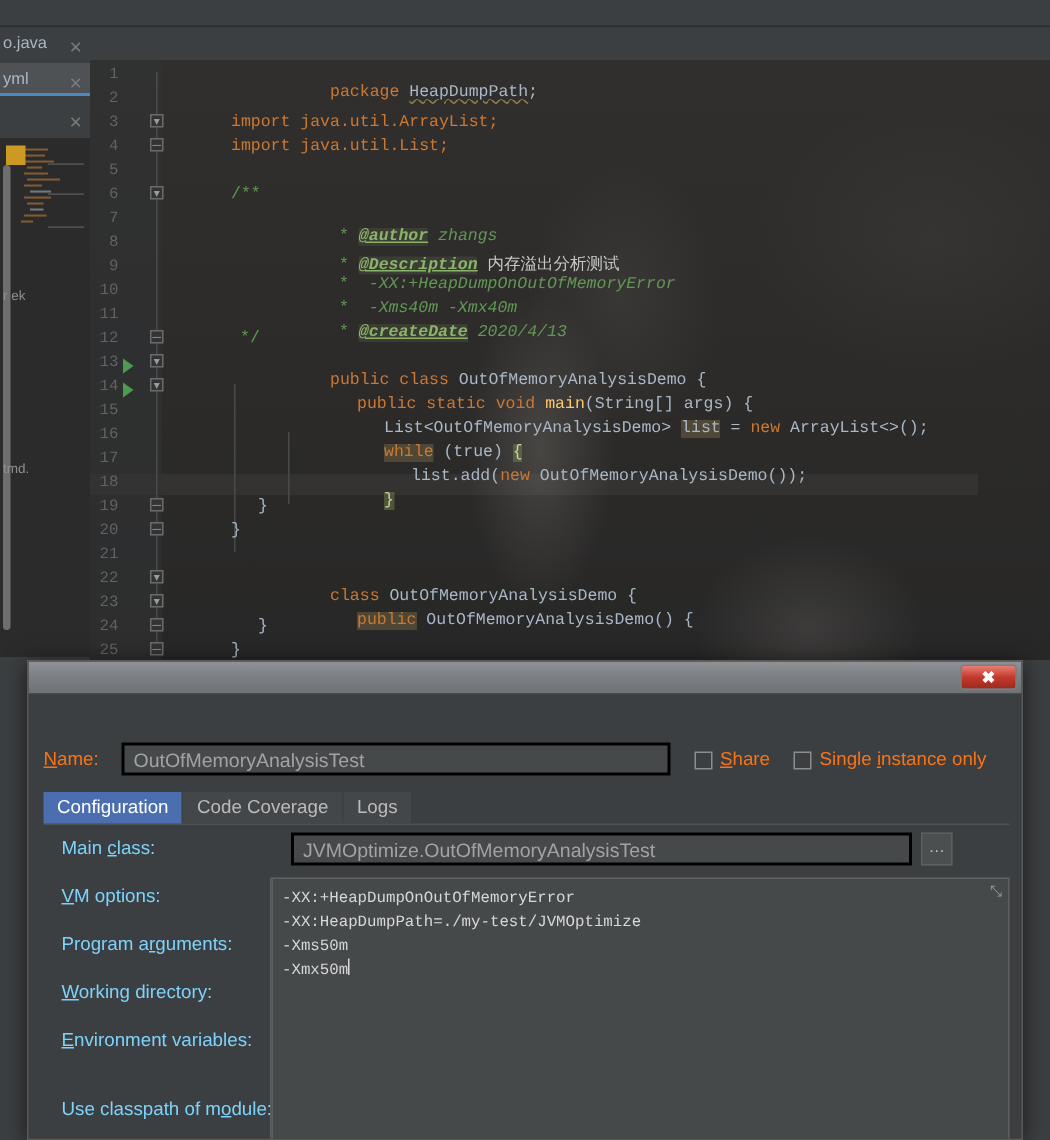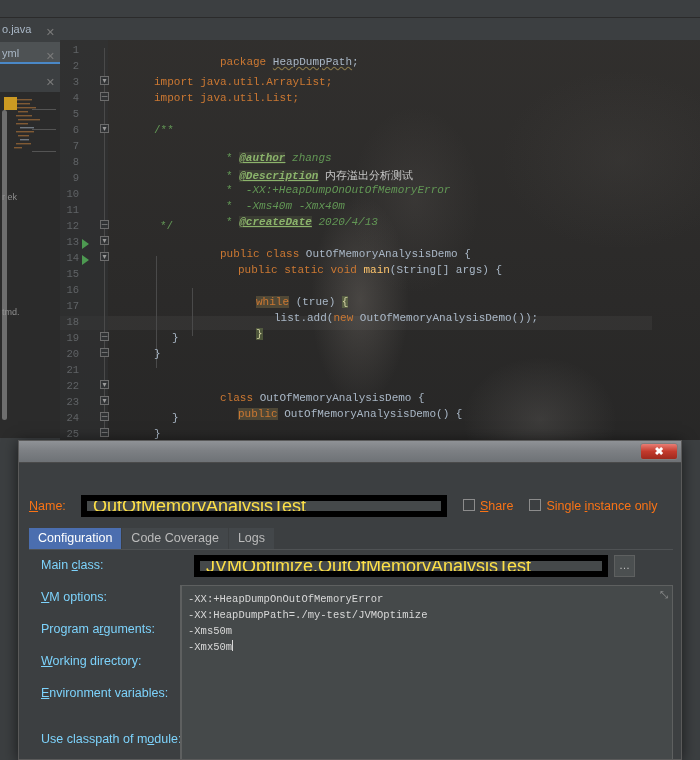--- a/index.html
+++ b/index.html
@@ -195,30 +195,30 @@
     width: 644px; height: 22px;
     display: flex; align-items: center;
   }
   .lbl {
     color: #f97316; font-size: 12.5px;
   }
   .lbl u { text-decoration: underline; }
   .name-label { width: 52px; }
   .txtfield {
     background: #45494a;
-    border: 6px solid #000000;
-    color: #fde047;
-    font-size: 18px;
+    border: 2px solid #000000;
+    color: #a3a3a3;
+    font-size: 13px;
     padding: 2px 6px;
     height: 22px;
     line-height: 17px;
   }
   .name-input { width: 366px; }
 
-  .cbwrap { display: flex; align-items: flex-start; gap: 5px; margin-left: 16px; }
+  .cbwrap { display: flex; align-items: flex-end; gap: 5px; margin-left: 16px; }
   .cb {
     width: 12px; height: 12px;
     border: 1px solid #8c8c8c;
     background: #3c3f41;
     flex: 0 0 auto;
   }
 
   .dlg-tabs {
     position: absolute; left: 10px; top: 64px;
     display: flex; align-items: flex-end; gap: 1px;
@@ -427,20 +427,23 @@
         <div class="cl doc" style="top:180px; left:52px">*/</div>
 
         <div class="cl" style="top:196px; left:46px">
           <span class="kw">public class</span><span> </span><span class="cn">OutOfMemoryAnalysisDemo {</span>
         </div>
 
         <div class="cl" style="top:212px; left:64px">
           <span class="kw">public static void</span><span> </span><span style="color:#ffc66d">main</span><span class="cn">(String[] args) {</span>
         </div>
 
+        <div class="cl" style="top:228px; left:82px">
+          <span class="cn">List&lt;OutOfMemoryAnalysisDemo&gt;</span><span> </span><span class="hl cn">list</span><span class="cn"> = </span><span class="kw">new</span><span class="cn"> ArrayList&lt;&gt;();</span>
+        </div>
 
         <div class="cl" style="top:244px; left:82px">
           <span class="kw hl">while</span><span class="cn"> (true) </span><span class="brace-hl">{</span>
         </div>
 
         <div class="cl" style="top:260px; left:100px">
           <span class="cn">list.add(</span><span class="kw">new</span><span class="cn"> OutOfMemoryAnalysisDemo());</span>
         </div>
 
         <div class="cl" style="top:276px; left:82px">

